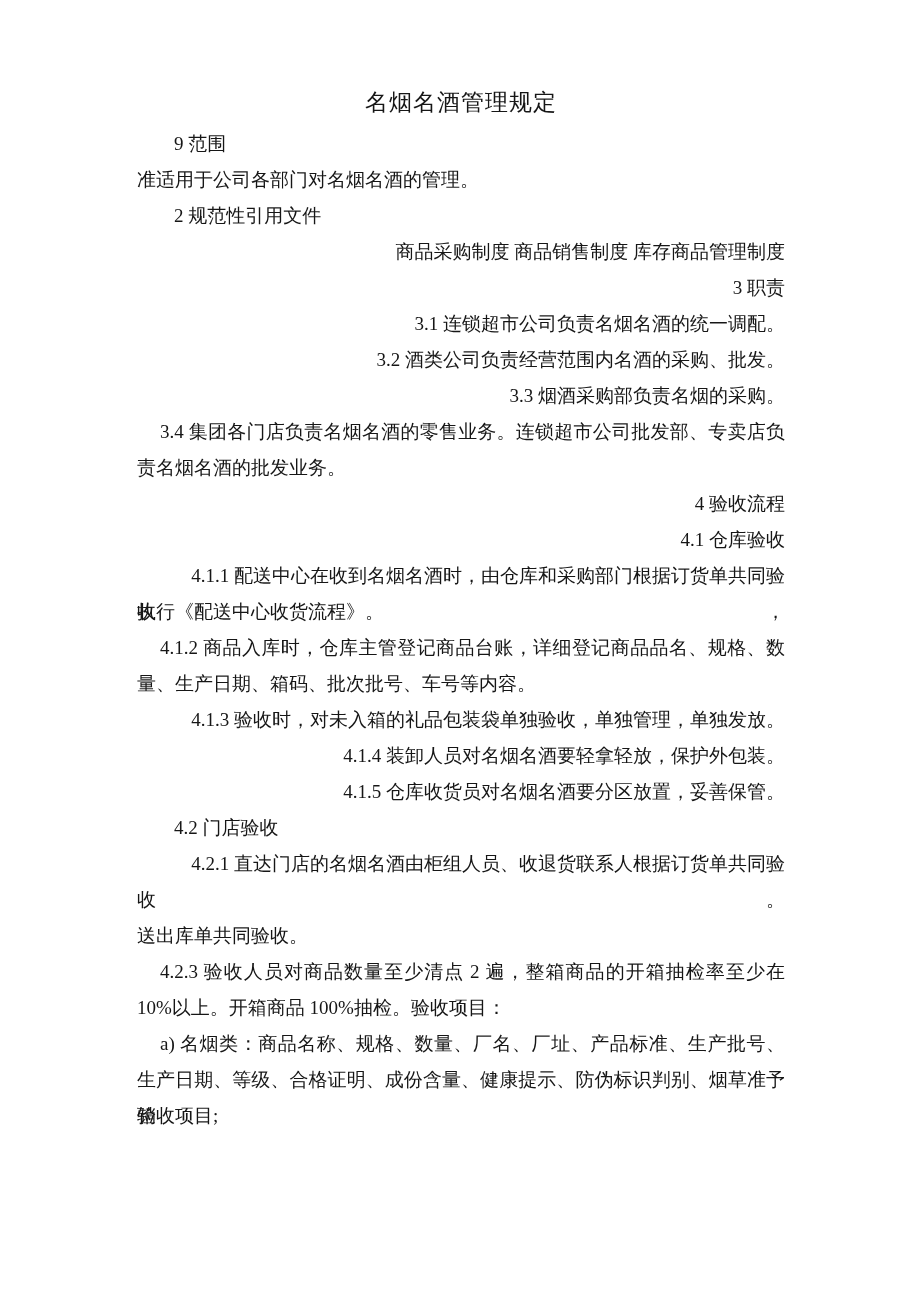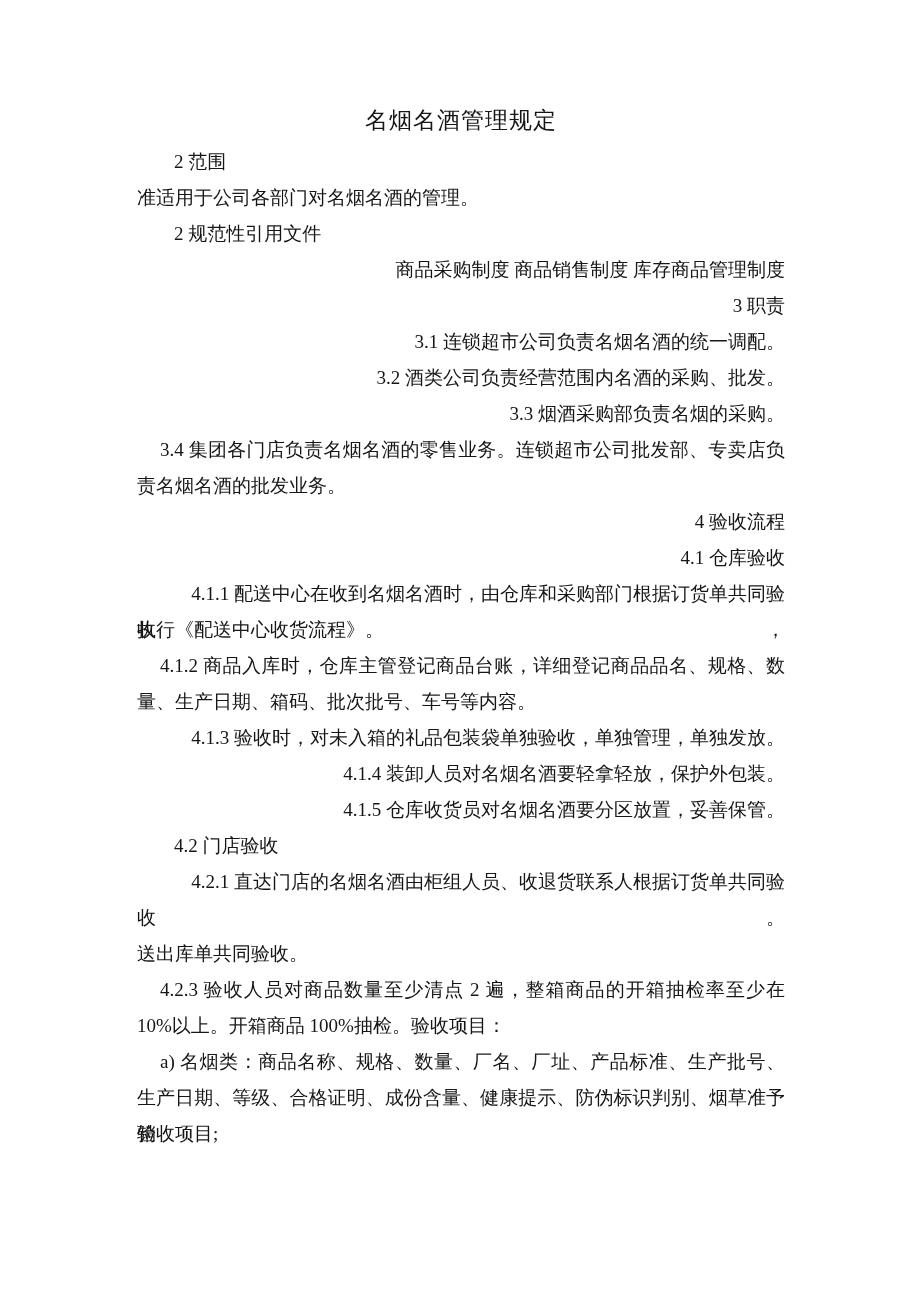--- a/index.html
+++ b/index.html
@@ -8,21 +8,21 @@
     width: 920px;
     height: 1302px;
     background: #ffffff;
     overflow: hidden;
     font-family: "Liberation Serif", "DejaVu Serif", serif;
     color: #161616;
   }
   .content {
     position: absolute;
     left: 137px;
-    top: 98px;
+    top: 80px;
     width: 648px;
   }
   .doc-title {
     height: 46px;
     line-height: 46px;
     font-size: 23px;
     text-align: center;
     letter-spacing: 1px;
     white-space: pre;
   }
@@ -41,21 +41,21 @@
   .ind-h { text-indent: 37px; }  
   .ind-p { text-indent: 40px; }  
 </style>
 </head>
 <body>
 
 <div class="page">
   <div class="content">
     <div class="doc-title">名烟名酒管理规定</div>
 
-    <div class="line ind-h">2 范围</div>
+    <div class="line ind-h">9 范围</div>
     <div class="line">准适用于公司各部门对名烟名酒的管理。</div>
     <div class="line ind-h">2 规范性引用文件</div>
     <div class="line ind-n">商品采购制度 商品销售制度 库存商品管理制度</div>
     <div class="line ind-n">3 职责</div>
     <div class="line ind-n">3.1 连锁超市公司负责名烟名酒的统一调配。</div>
     <div class="line ind-n">3.2 酒类公司负责经营范围内名酒的采购、批发。</div>
     <div class="line ind-n">3.3 烟酒采购部负责名烟的采购。</div>
     <div class="line ind-n full">3.4 集团各门店负责名烟名酒的零售业务。连锁超市公司批发部、专卖店负</div>
     <div class="line">责名烟名酒的批发业务。</div>
     <div class="line ind-n">4 验收流程</div>

